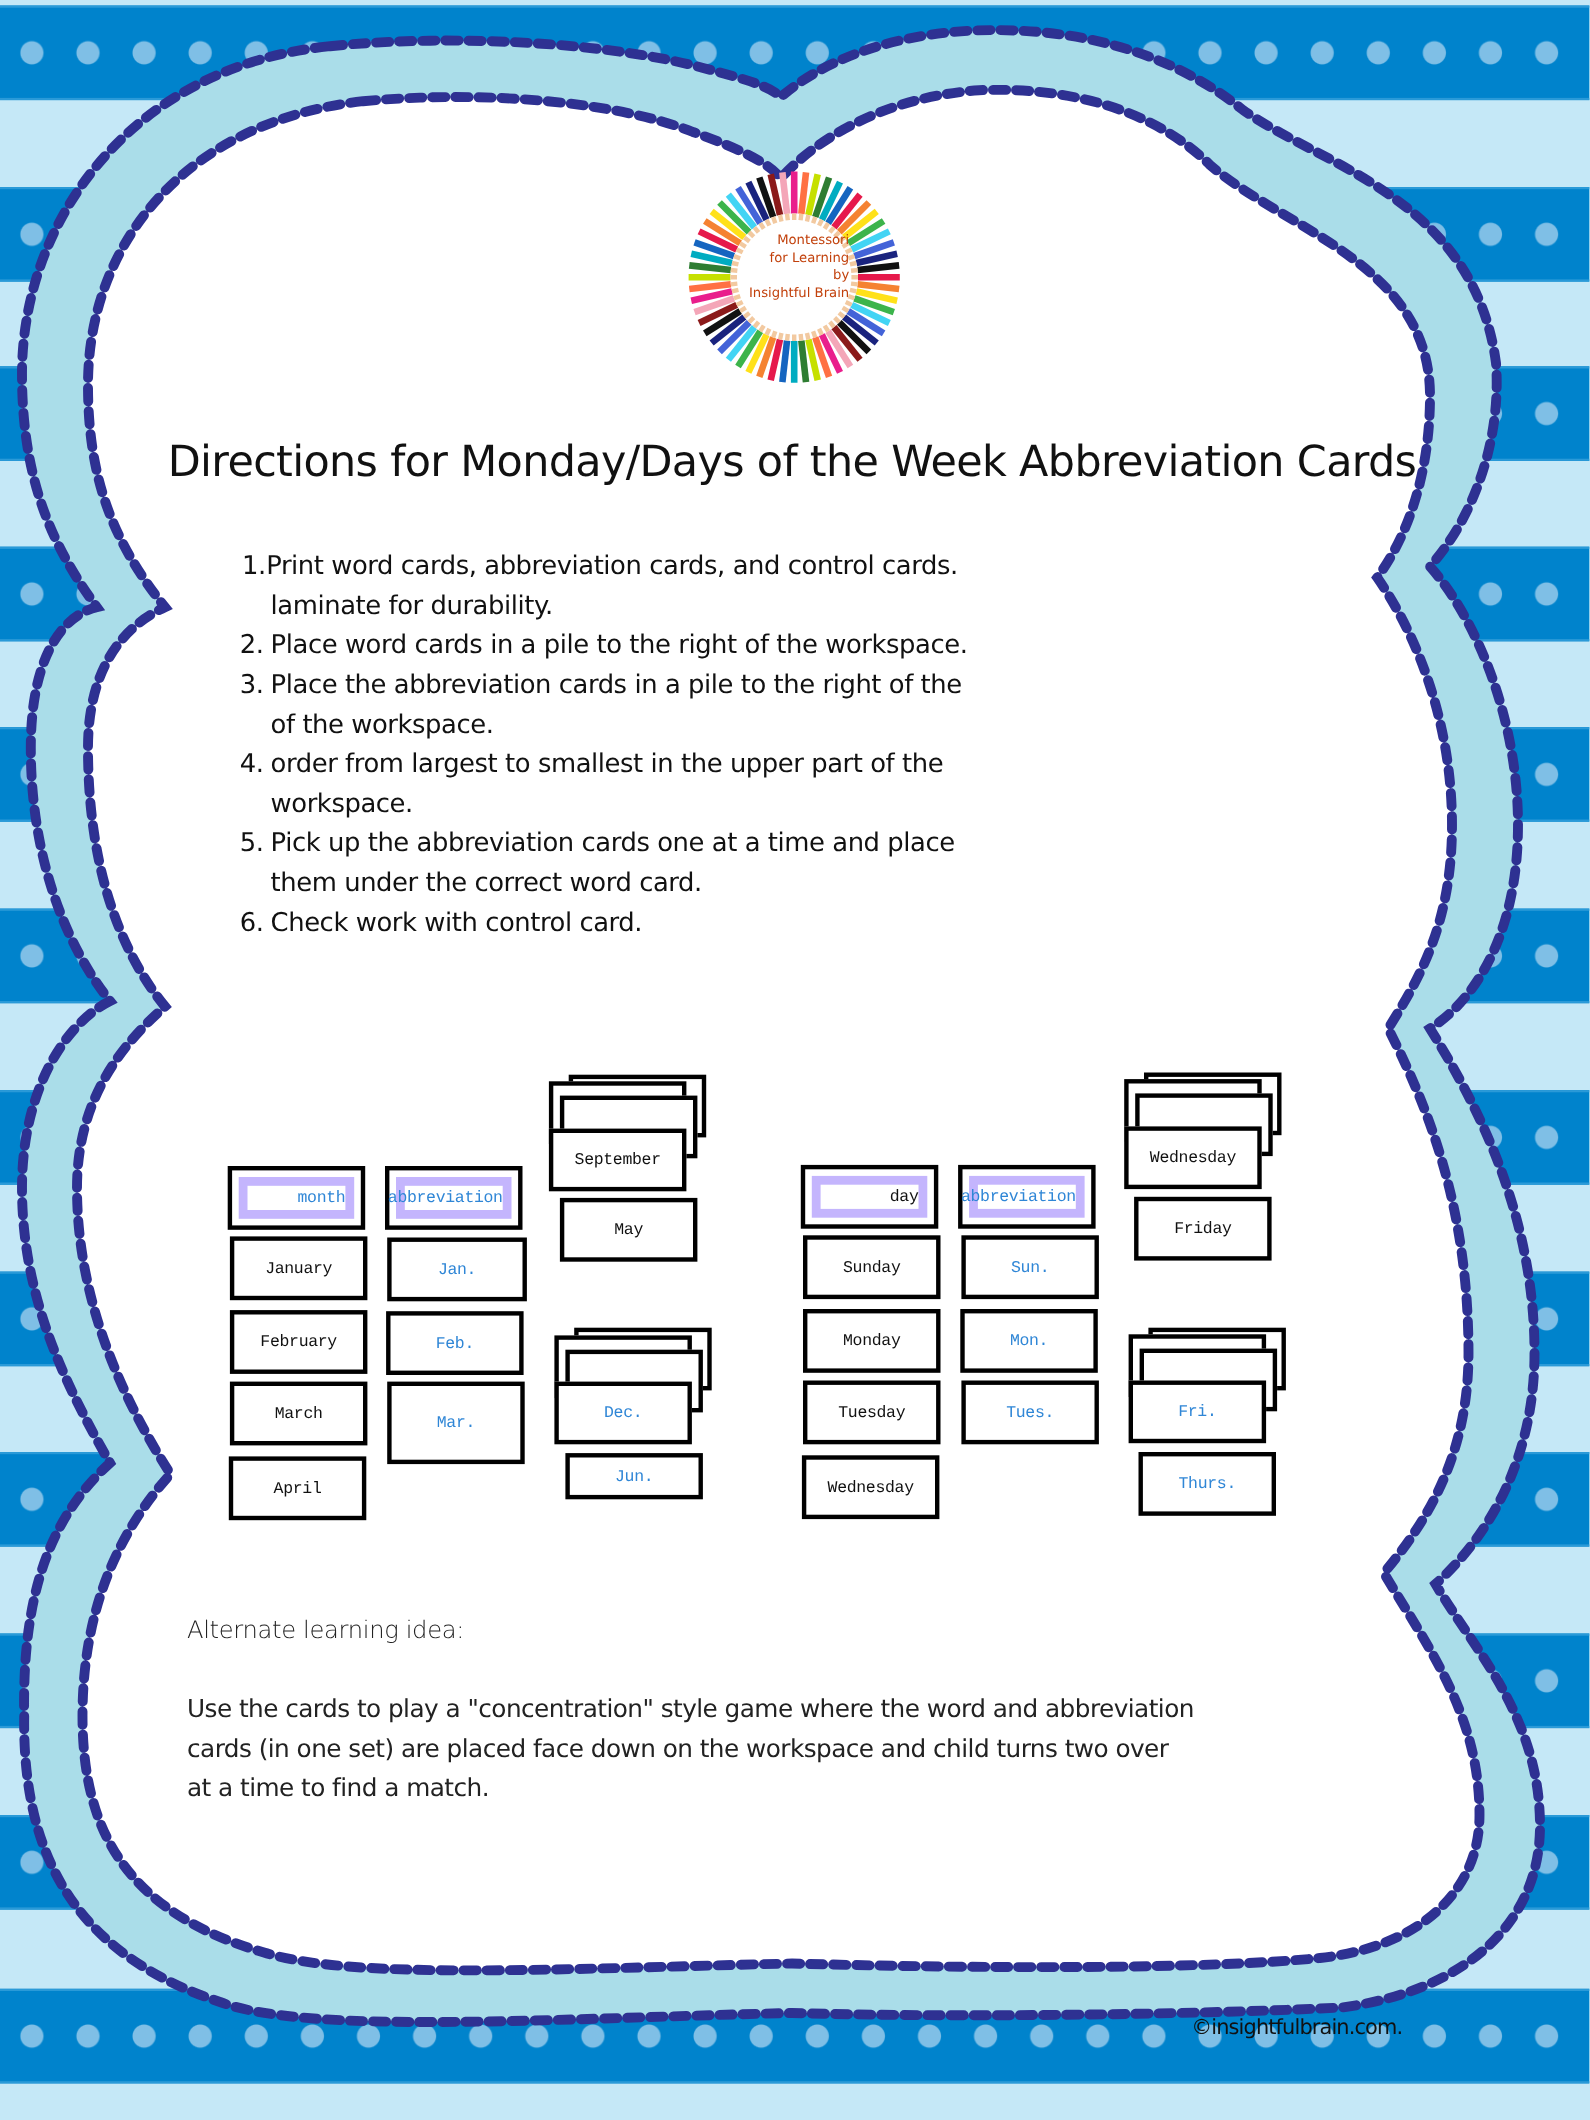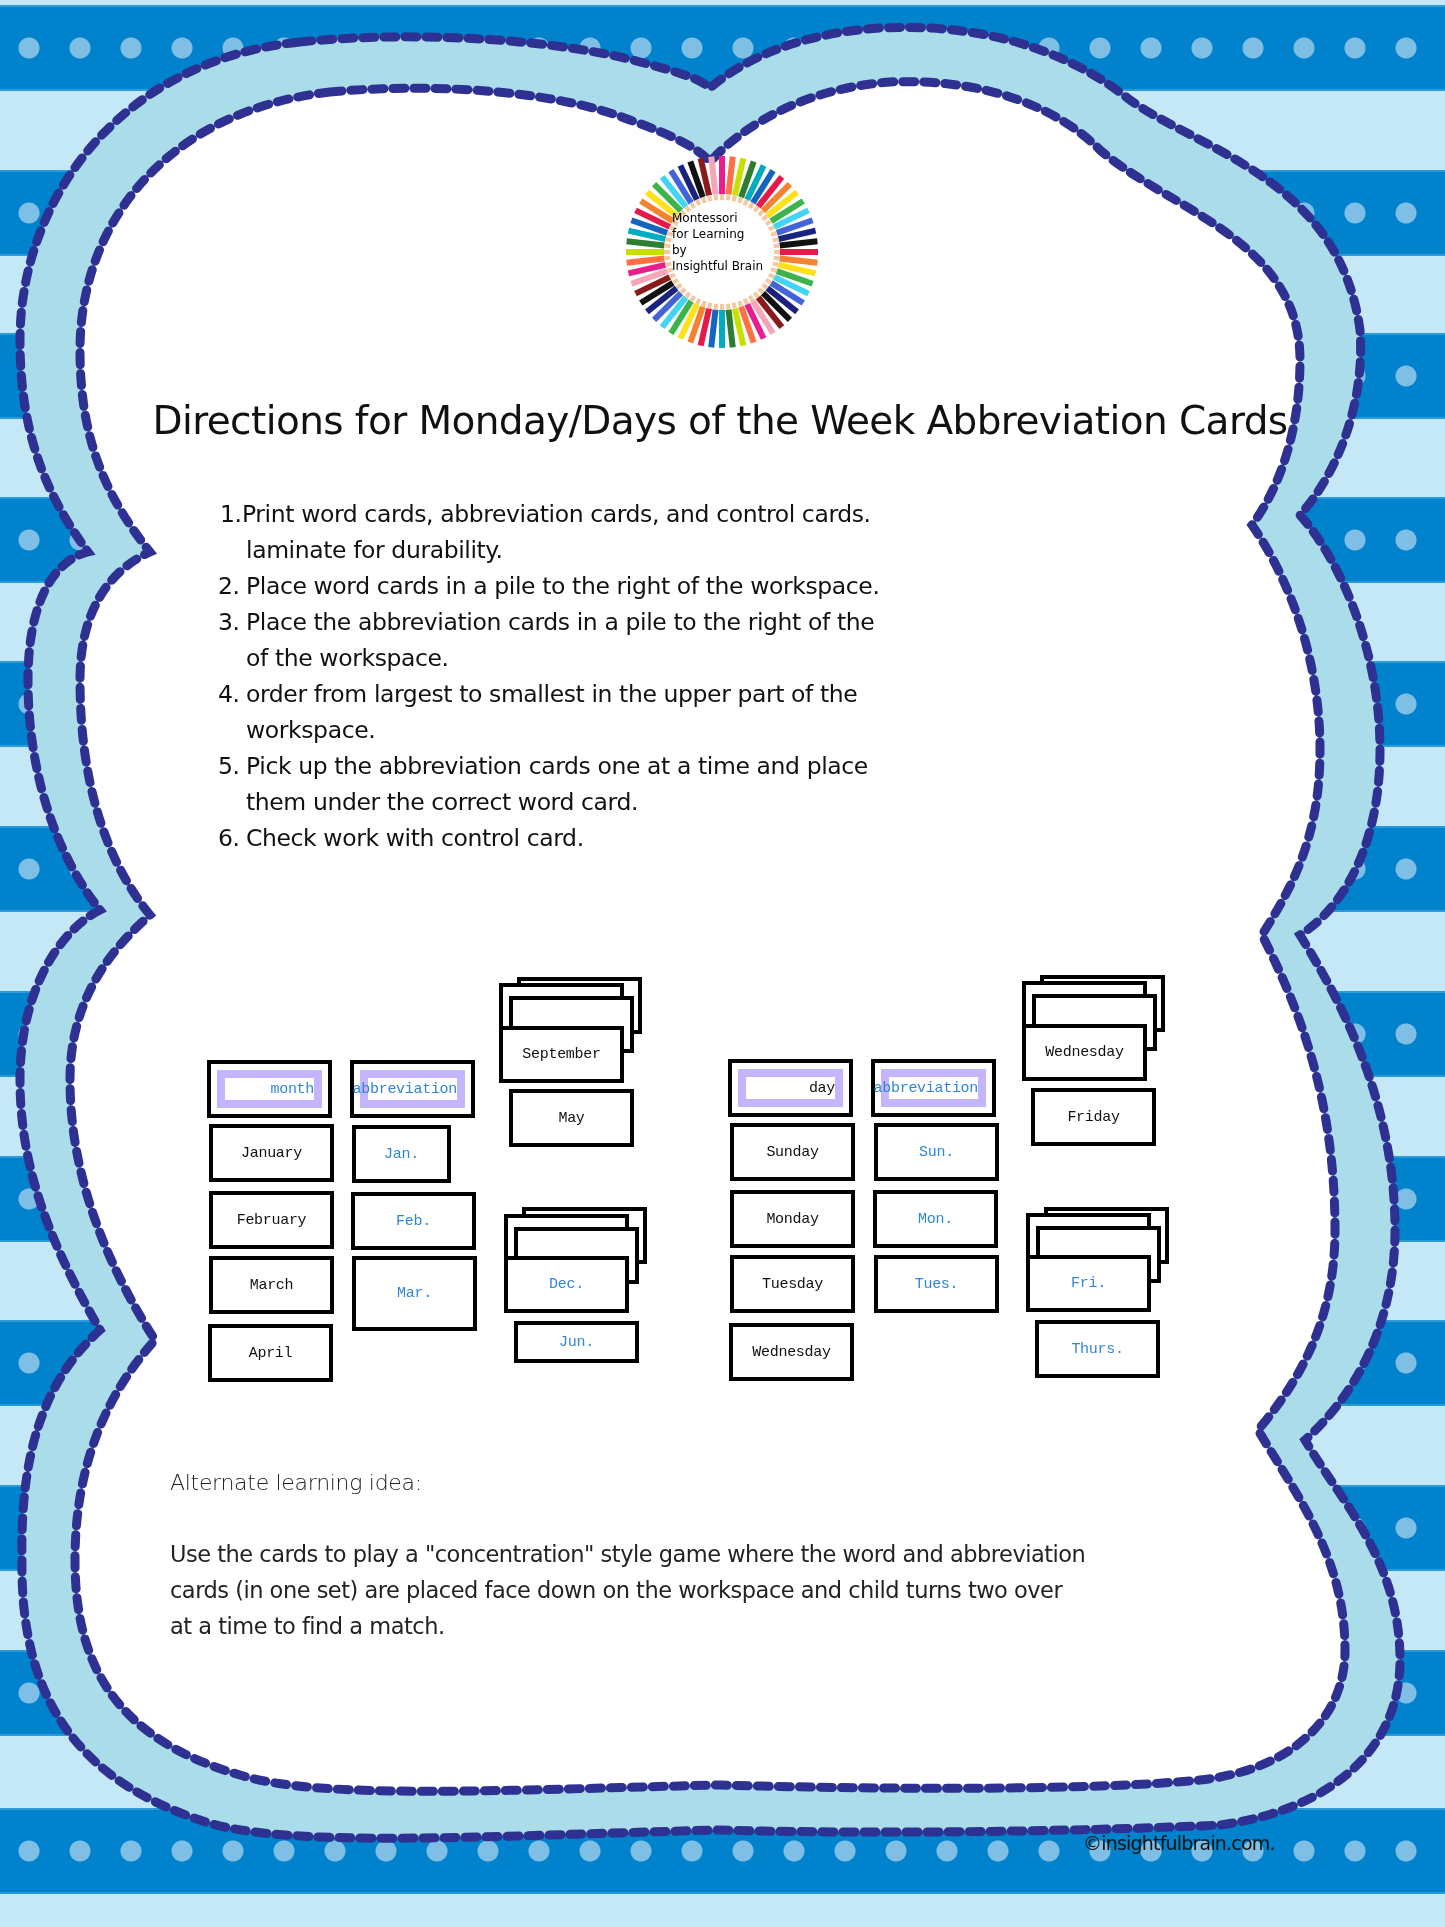--- a/index.html
+++ b/index.html
@@ -19,22 +19,22 @@
     background-image: radial-gradient(circle at 11px 11px, #7fbfe6 10px, transparent 11px);
     background-size: 51px 22px;
     background-repeat: repeat-x;
   }
   #frame-svg { position: absolute; left: 0; top: 0; }
 
   .logo {
     position: absolute; left: 622px; top: 152px; width: 200px; height: 200px;
   }
   .logo-text {
-    position: absolute; left: 50px; top: 58px; width: 100px; text-align: left;
-    font-size: 12px; line-height: 16px; color: #000000;
+    position: absolute; left: 50px; top: 58px; width: 100px; text-align: right;
+    font-size: 12px; line-height: 16px; color: #c2410c;
     font-family: "DejaVu Sans", sans-serif;
   }
   .logo-text span { display: block; }
 
   .title {
     position: absolute; left: 120px; width: 1200px; top: 398px;
     text-align: center; font-size: 39px; color: #111;
     font-family: "DejaVu Sans", sans-serif; font-weight: normal;
     letter-spacing: -0.6px;
   }
@@ -338,21 +338,21 @@
     <div class="inner">
         <span>abbreviation</span>
       </div>
   </div>
 
   <div class="card" style="left:209px;top:1124px;width:125px;height:58px">January</div>
   <div class="card" style="left:209px;top:1191px;width:125px;height:58px">February</div>
   <div class="card" style="left:209px;top:1256px;width:125px;height:58px">March</div>
   <div class="card" style="left:208px;top:1324px;width:125px;height:58px">April</div>
 
-  <div class="card abbr" style="left:352px;top:1125px;width:99px;height:58px">Jan.</div>
+  <div class="card abbr" style="left:352px;top:1125px;width:127px;height:58px">Jan.</div>
   <div class="card abbr" style="left:351px;top:1192px;width:125px;height:58px">Feb.</div>
   <div class="card abbr" style="left:352px;top:1256px;width:125px;height:75px">Mar.</div>
 
   <div class="card" style="left:517px;top:977px;width:125px;height:57px"></div>
   <div class="card" style="left:499px;top:983px;width:125px;height:57px"></div>
   <div class="card peek" style="left:509px;top:996px;width:125px;height:57px">
       <span>December</span>
     </div>
   <div class="card" style="left:499px;top:1026px;width:125px;height:57px">September</div>
   <div class="card" style="left:509px;top:1089px;width:125px;height:58px">May</div>

